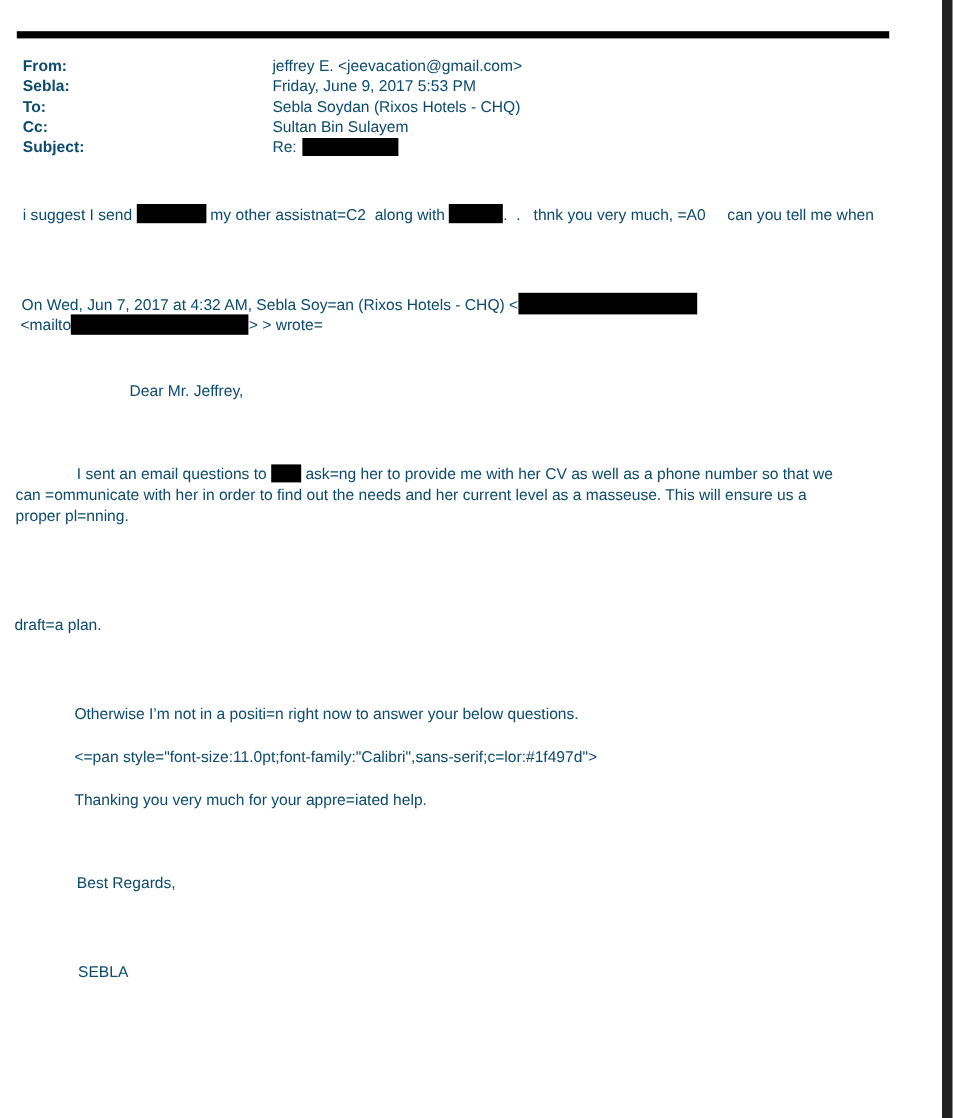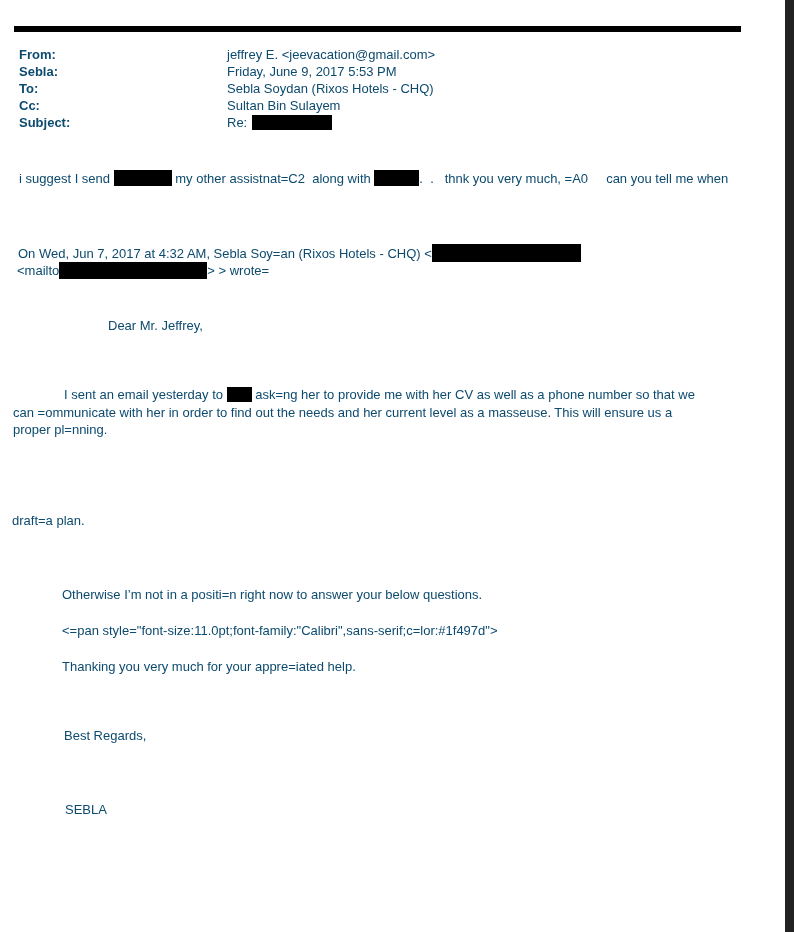--- a/index.html
+++ b/index.html
@@ -58,21 +58,21 @@
     <div class="hrow"><span class="hlabel">Subject:</span><span class="hval">Re:</span><span class="redact r-subj"></span></div>
   </div>
 
   <div class="ln p1l1"><span>i suggest I send </span><span class="redact r1"></span><span> my other assistnat=C2  along with </span><span class="redact r2"></span><span>.  .   thnk you very much, =A0     can you tell me when</span></div>
 
   <div class="ln p2l1"><span>On Wed, Jun 7, 2017 at 4:32 AM, Sebla Soy=an (Rixos Hotels - CHQ) &lt;</span><span class="redact r3"></span></div>
   <div class="ln p2l2"><span>&lt;mailto</span><span class="redact r4"></span><span>&gt; &gt; wrote=</span></div>
 
   <div class="ln greet"><span>Dear Mr. Jeffrey,</span></div>
 
-  <div class="ln p3l1"><span>I sent an email yesterday to </span><span class="redact r5"></span><span> ask=ng her to provide me with her CV as well as a phone number so that we</span></div>
+  <div class="ln p3l1"><span>I sent an email questions to </span><span class="redact r5"></span><span> ask=ng her to provide me with her CV as well as a phone number so that we</span></div>
   <div class="ln p3l2"><span>can =ommunicate with her in order to find out the needs and her current level as a masseuse. This will ensure us a</span></div>
   <div class="ln p3l3"><span>proper pl=nning.</span></div>
 
   <div class="ln p4l2"><span>draft=a plan.</span></div>
 
   <div class="ln p5"><span>Otherwise I’m not in a positi=n right now to answer your below questions.</span></div>
   <div class="ln p6"><span>&lt;=pan style="font-size:11.0pt;font-family:"Calibri",sans-serif;c=lor:#1f497d"&gt;</span></div>
   <div class="ln p7"><span>Thanking you very much for your appre=iated help.</span></div>
 
   <div class="ln closing"><span>Best Regards,</span></div>

